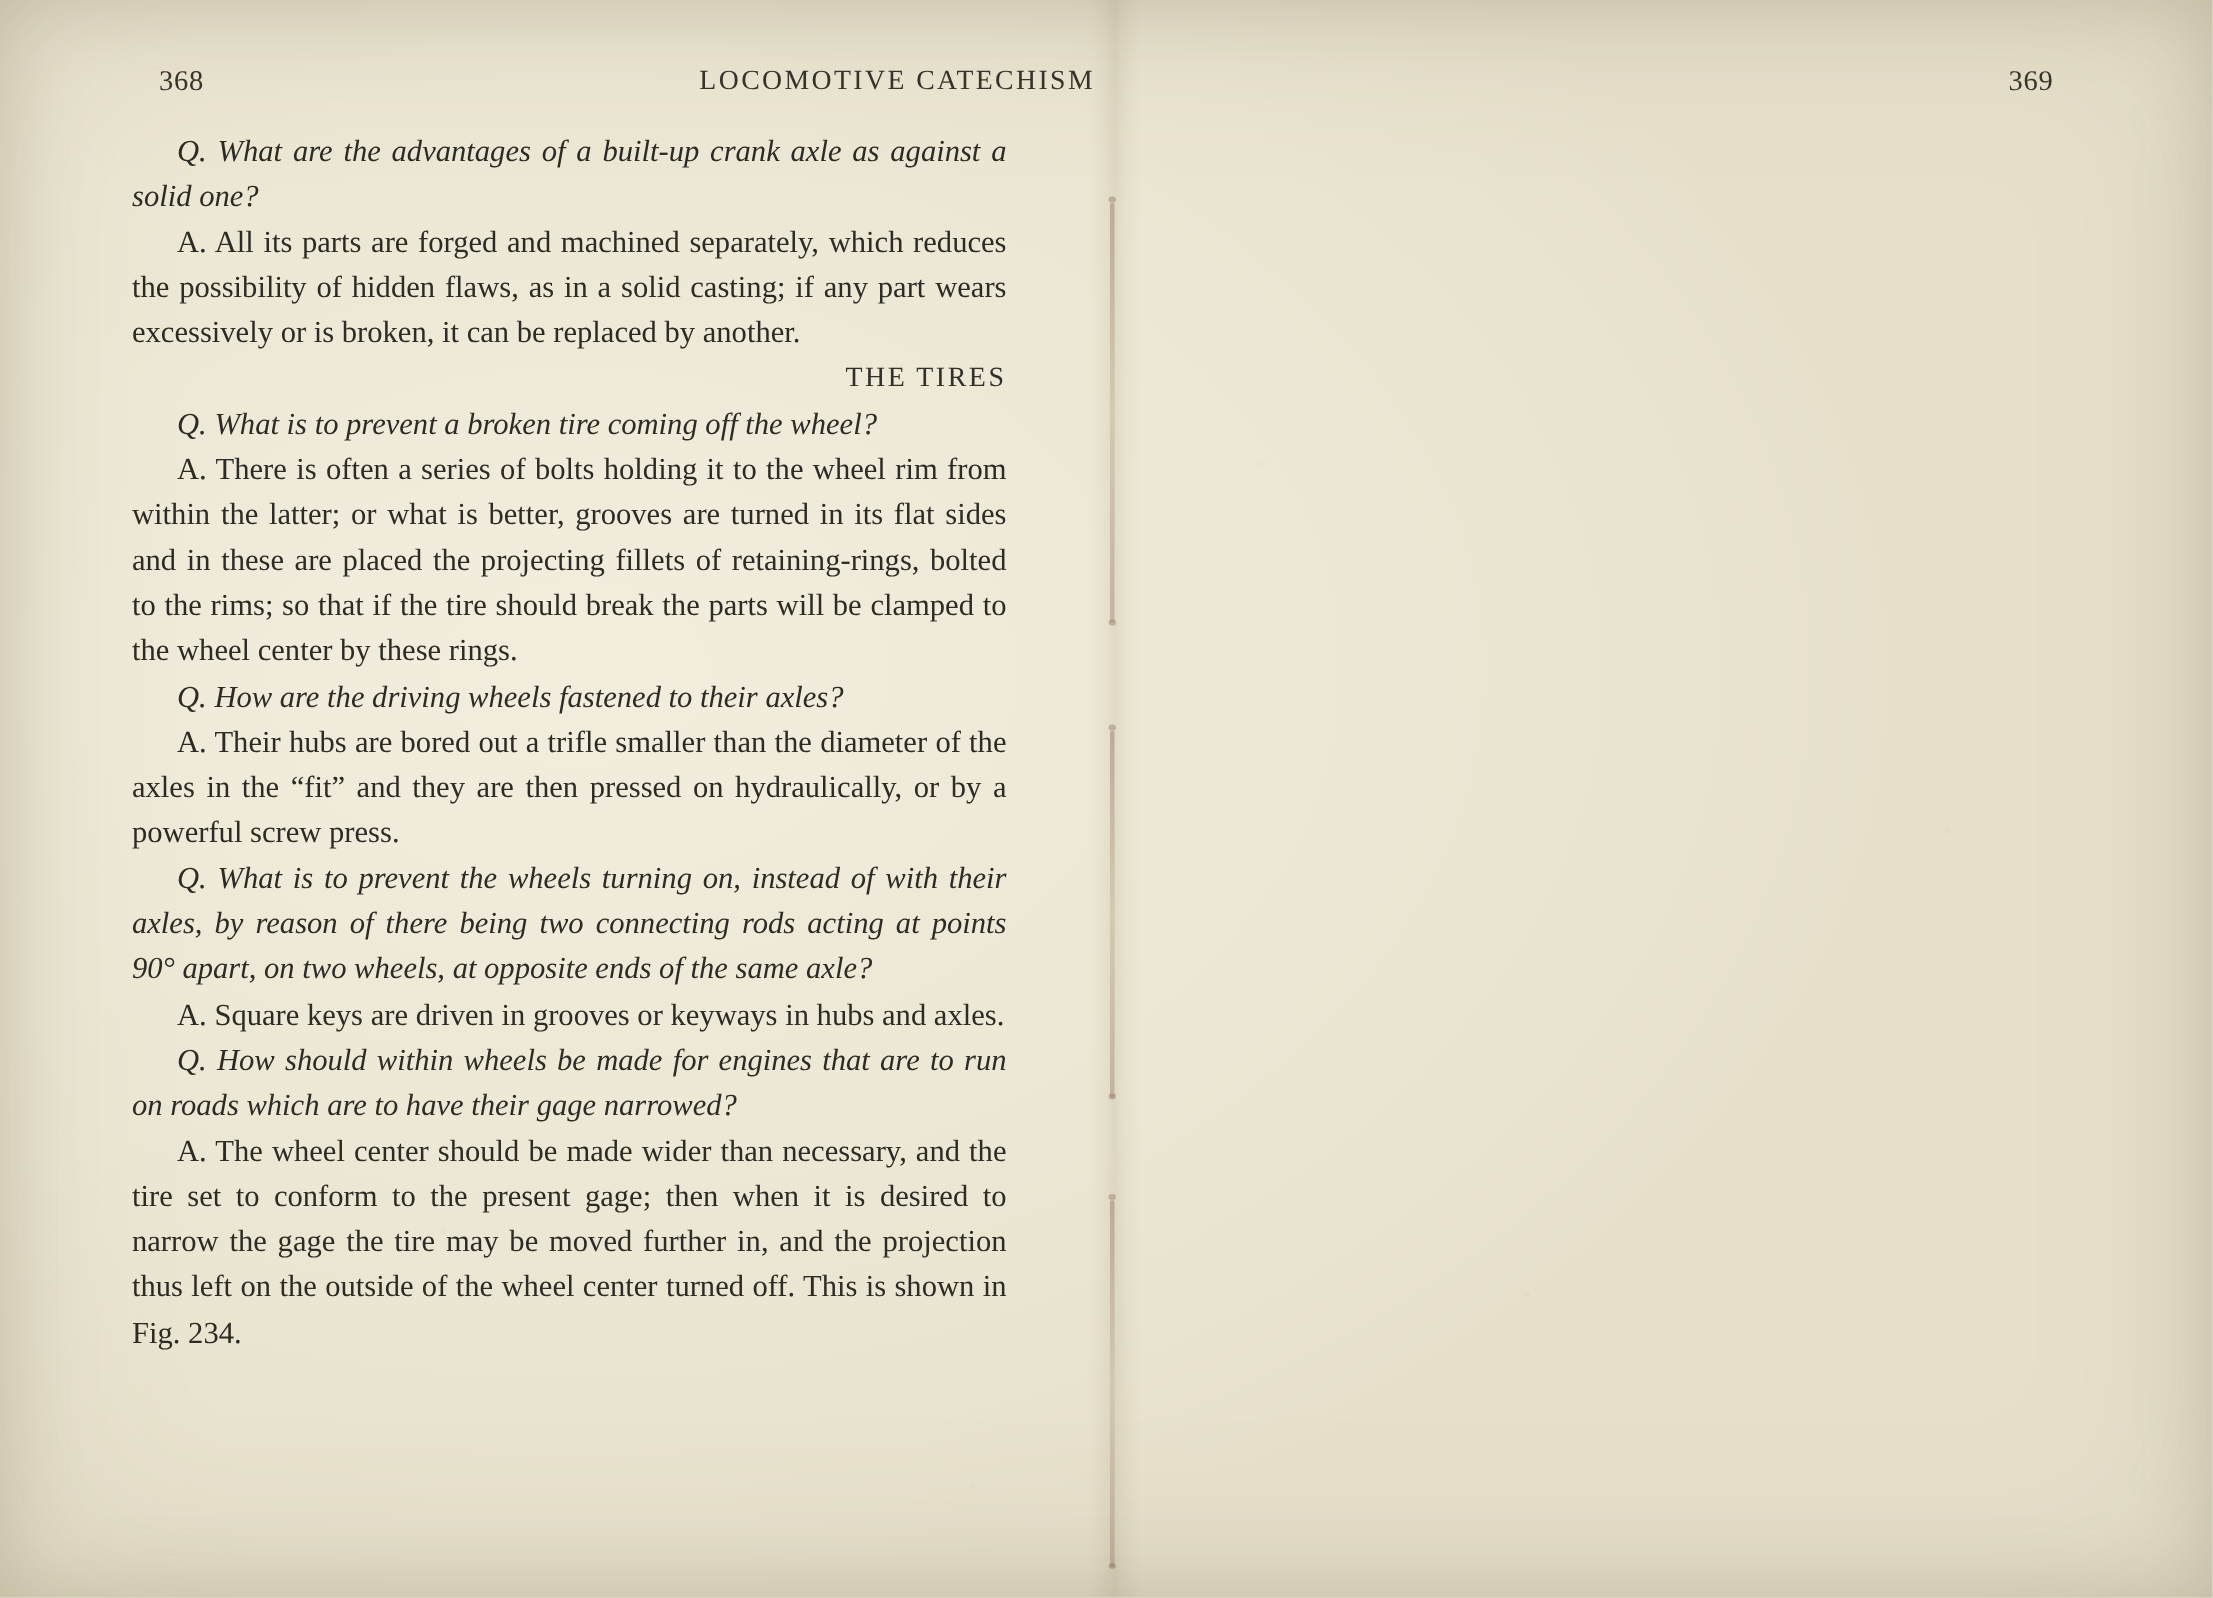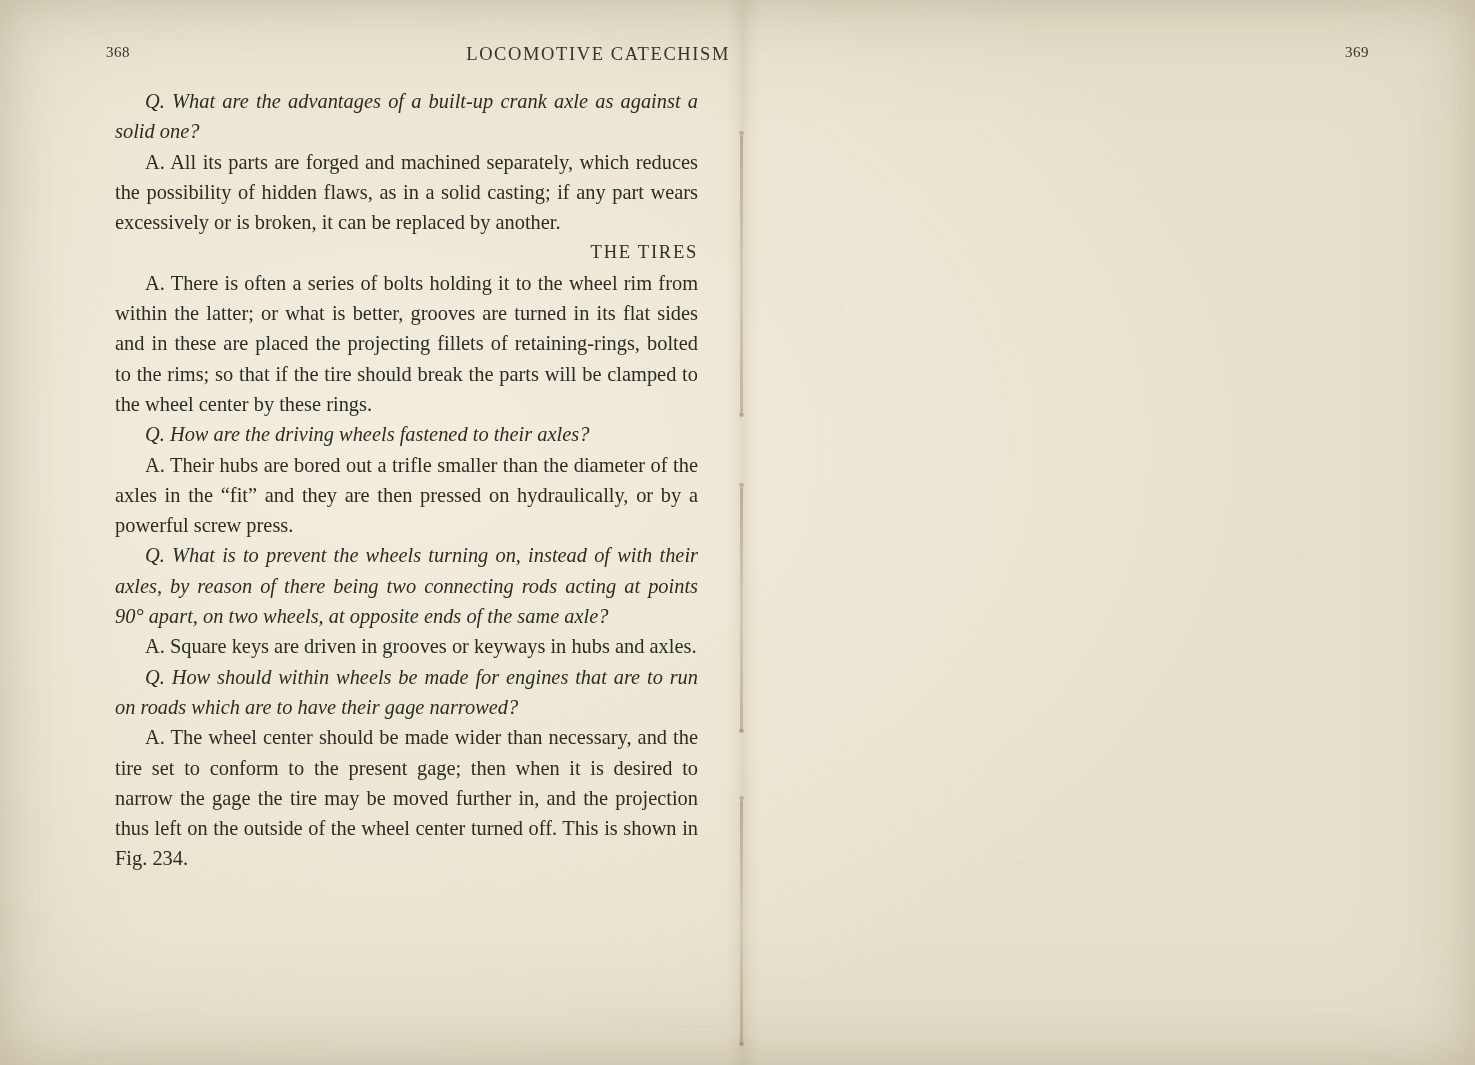--- a/index.html
+++ b/index.html
@@ -99,36 +99,36 @@
   }
   .rh-title {
     position: absolute;
     left: 0; right: 0;
     text-align: right;
     white-space: nowrap;
   }
   .folio {
     position: absolute;
     top: 0;
-    font-size: 15px;
+    font-size: 19px;
     letter-spacing: .5px;
     color: #35332c;
   }
   #folio-left  { left: 106px; }
   #folio-right { right: 106px; }
 
   .text-block {
     position: absolute;
     font-size: 20.4px;
     line-height: 30.3px;
     text-align: justify;
     text-justify: inter-word;
     color: #2d2b25;
   }
-  #col-left  { left: 115px; top: 86px;  width: 583px; }
+  #col-left  { left: 88px; top: 86px;  width: 583px; }
 
   .text-block p {
     margin: 0;
   }
   .q {
     font-style: italic;
     text-indent: 30px;
   }
   .a {
     text-indent: 30px;
@@ -160,20 +160,21 @@
       <span class="rh-title">LOCOMOTIVE CATECHISM</span>
     </div>
 
     <div class="text-block" id="col-left">
 
       <p class="q">Q. What are the advantages of a built-up crank axle as against a solid one?</p>
       <p class="a">A. All its parts are forged and machined separately, which reduces the possibility of hidden flaws, as in a solid casting; if any part wears excessively or is broken, it can be replaced by another.</p>
 
       <p class="section-head">THE TIRES</p>
 
+      <p class="q">Q. What is to prevent a broken tire coming off the wheel?</p>
       <p class="a">A. There is often a series of bolts holding it to the wheel rim from within the latter; or what is better, grooves are turned in its flat sides and in these are placed the projecting fillets of retaining-rings, bolted to the rims; so that if the tire should break the parts will be clamped to the wheel center by these rings.</p>
 
       <p class="q gap-sm">Q. How are the driving wheels fastened to their axles?</p>
       <p class="a">A. Their hubs are bored out a trifle smaller than the diameter of the axles in the “fit” and they are then pressed on hydraulically, or by a powerful screw press.</p>
 
       <p class="q gap-md">Q. What is to prevent the wheels turning on, instead of with their axles, by reason of there being two connecting rods acting at points 90° apart, on two wheels, at opposite ends of the same axle?</p>
       <p class="a">A. Square keys are driven in grooves or keyways in hubs and axles.</p>
 
       <p class="q gap-md">Q. How should within wheels be made for engines that are to run on roads which are to have their gage narrowed?</p>
       <p class="a">A. The wheel center should be made wider than necessary, and the tire set to conform to the present gage; then when it is desired to narrow the gage the tire may be moved further in, and the projection thus left on the outside of the wheel center turned off.  This is shown in Fig. 234.</p>

